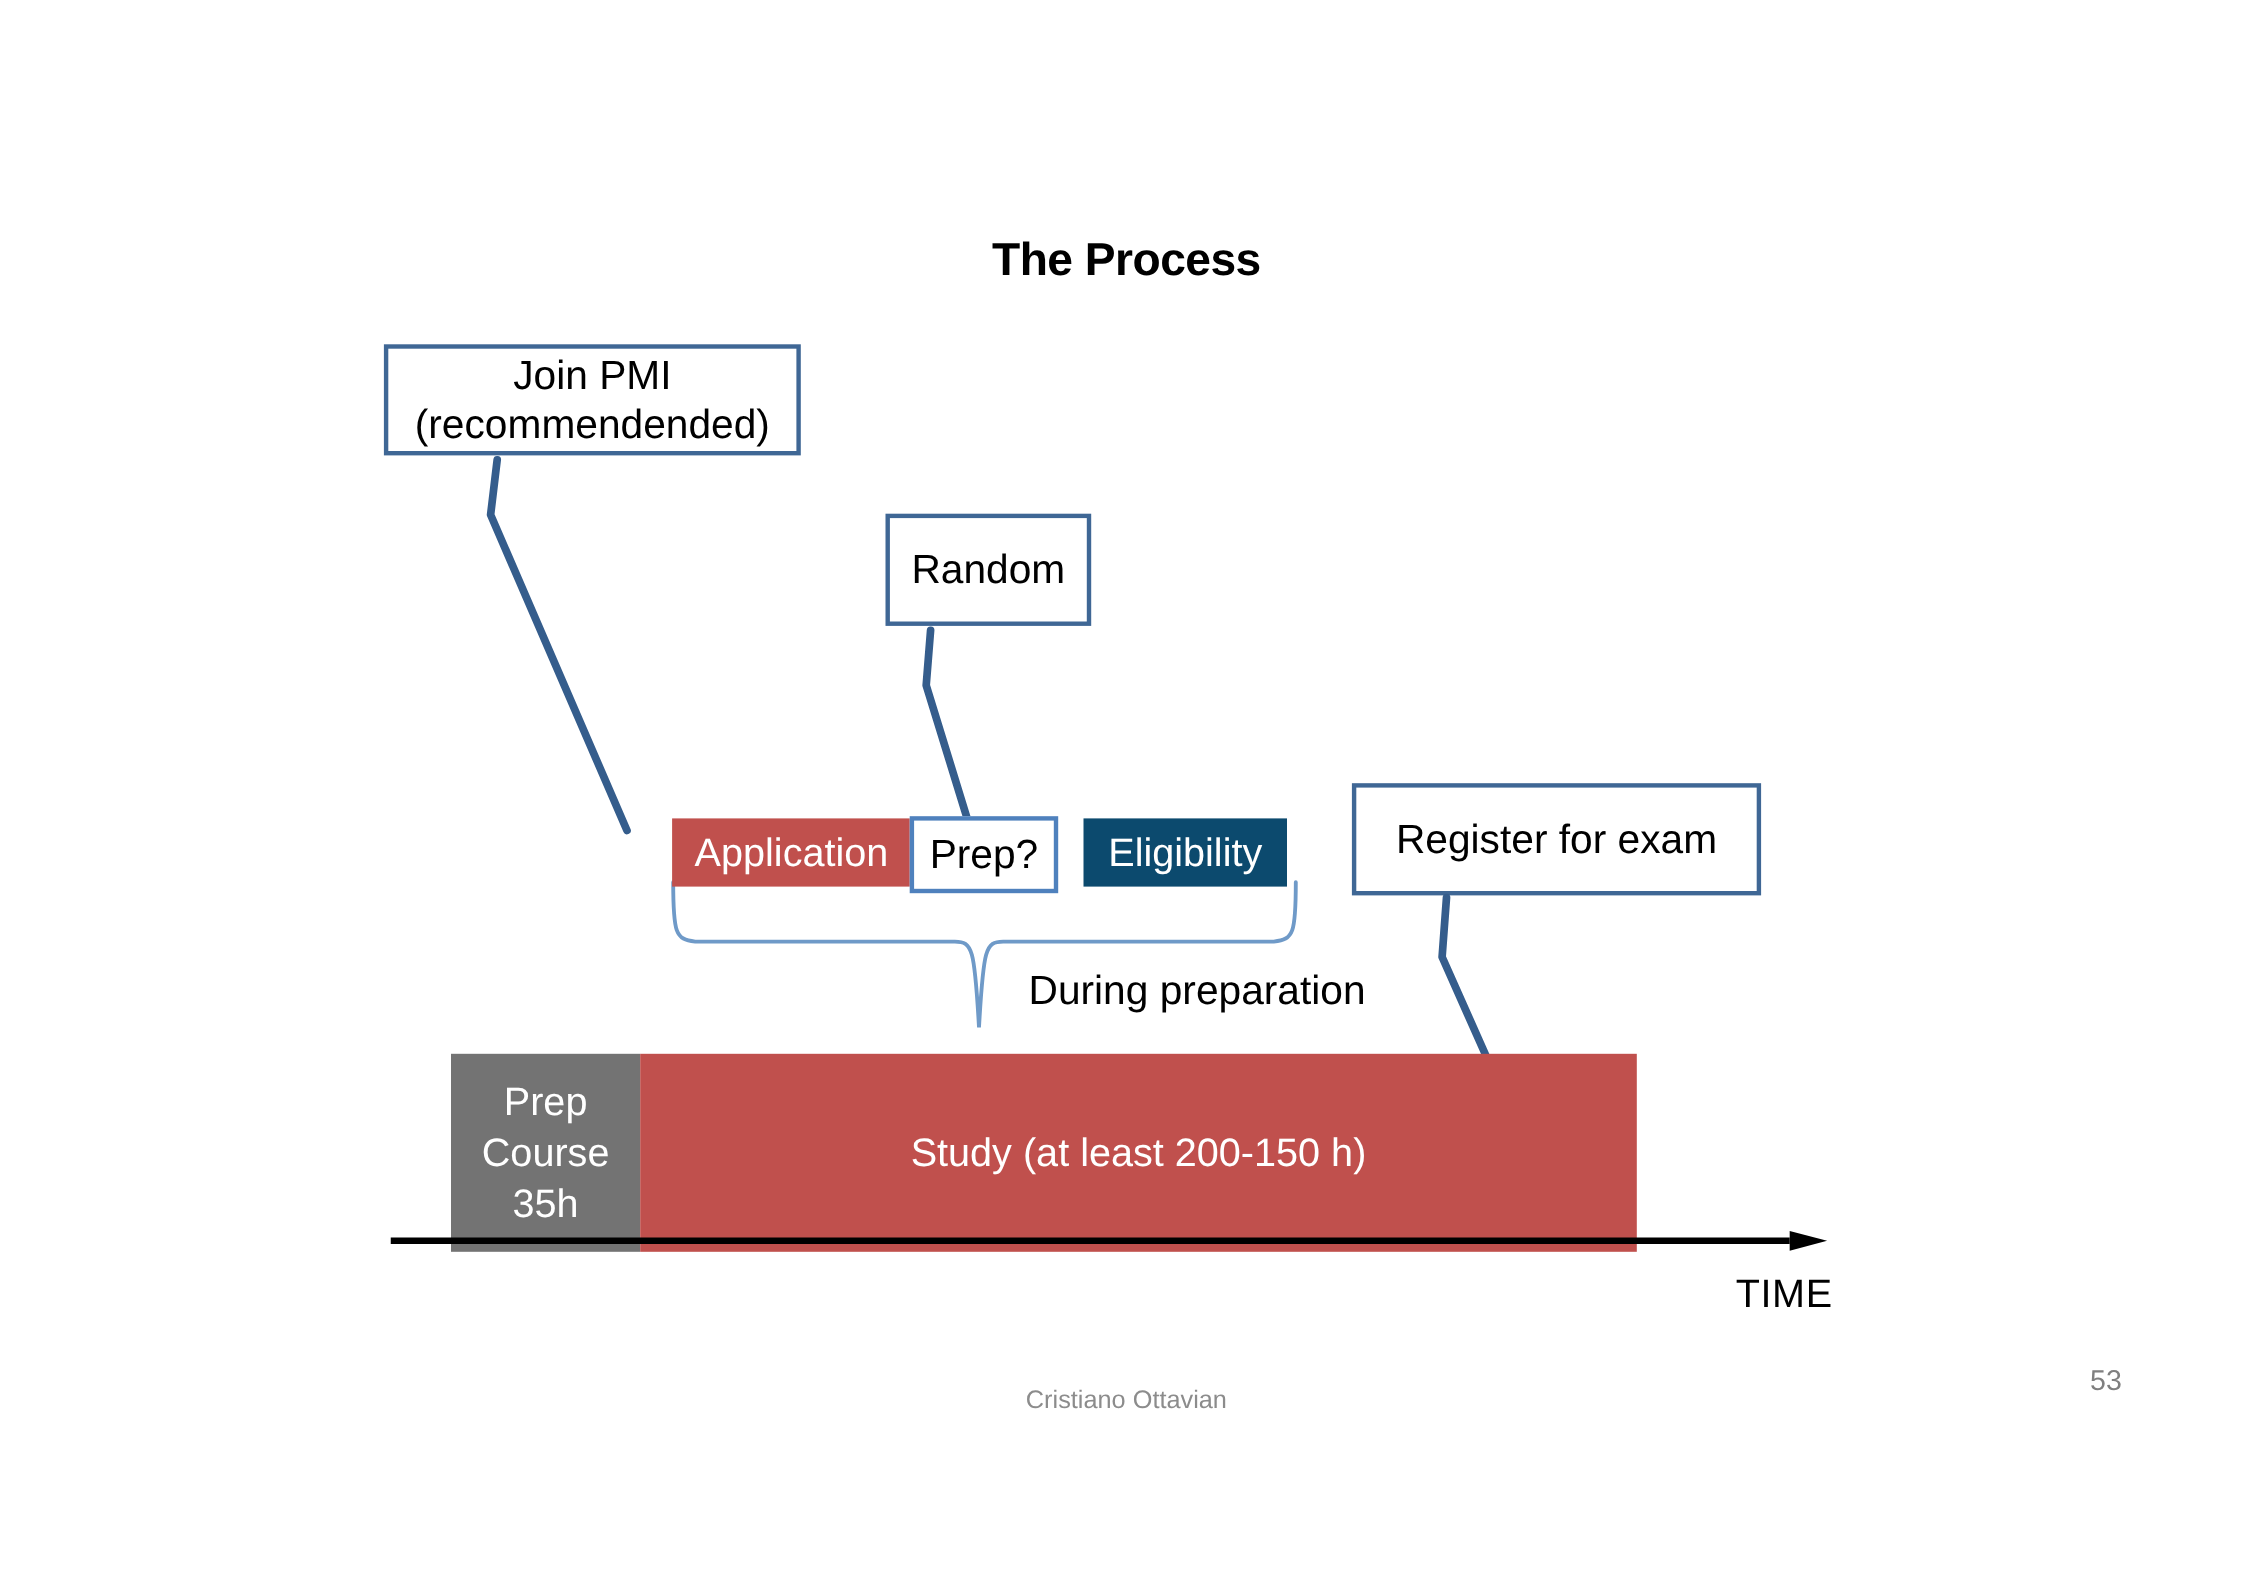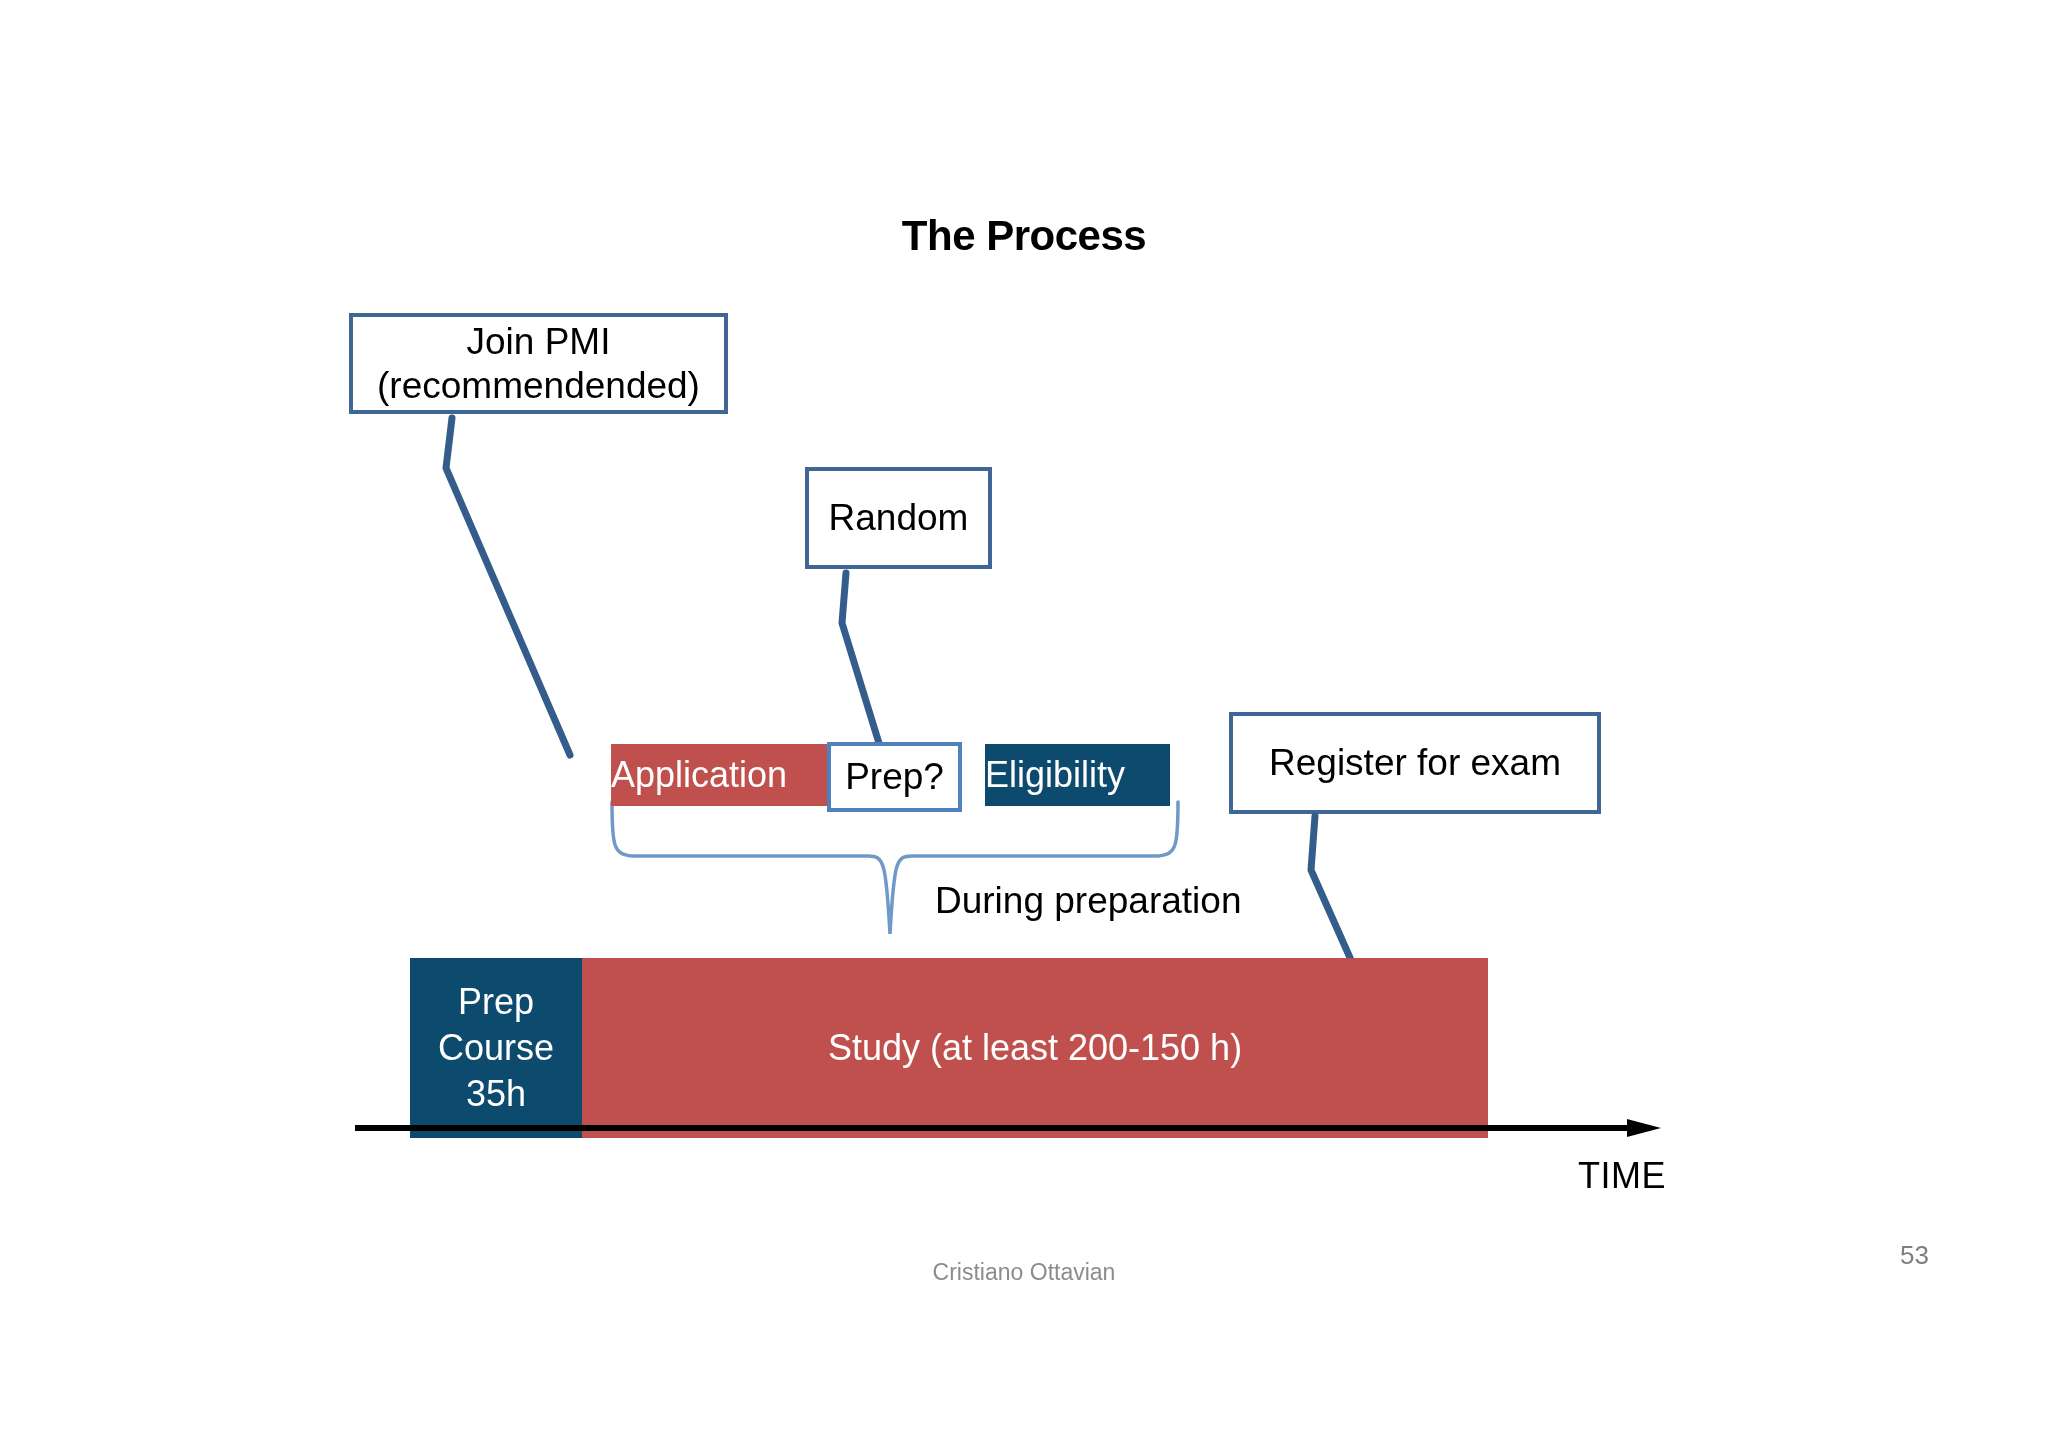--- a/index.html
+++ b/index.html
@@ -88,21 +88,21 @@
     color: #000000;
     z-index: 6;
   }
 
   
   .band-seg {
     position: absolute;
     box-sizing: border-box;
     display: flex;
     align-items: center;
-    justify-content: flex-start;
+    justify-content: center;
     color: #ffffff;
     font-size: 36px;
     z-index: 4;
   }
   #seg-application {
     left: 611px;
     top: 744px;
     width: 217px;
     height: 62px;
     background: #c0504d;
@@ -142,21 +142,21 @@
   #conn-random   { left: 818px; top: 565px; width: 140px; height: 195px; }
   #conn-register { left: 1285px; top: 808px; width: 150px; height: 160px; }
 
   
   #bar-prep {
     position: absolute;
     left: 410px;
     top: 958px;
     width: 172px;
     height: 180px;
-    background: #0c4a6e;
+    background: #737373;
     color: #ffffff;
     display: flex;
     flex-direction: column;
     align-items: center;
     justify-content: center;
     font-size: 36px;
     line-height: 1.28;
     z-index: 4;
   }
   #bar-study {

